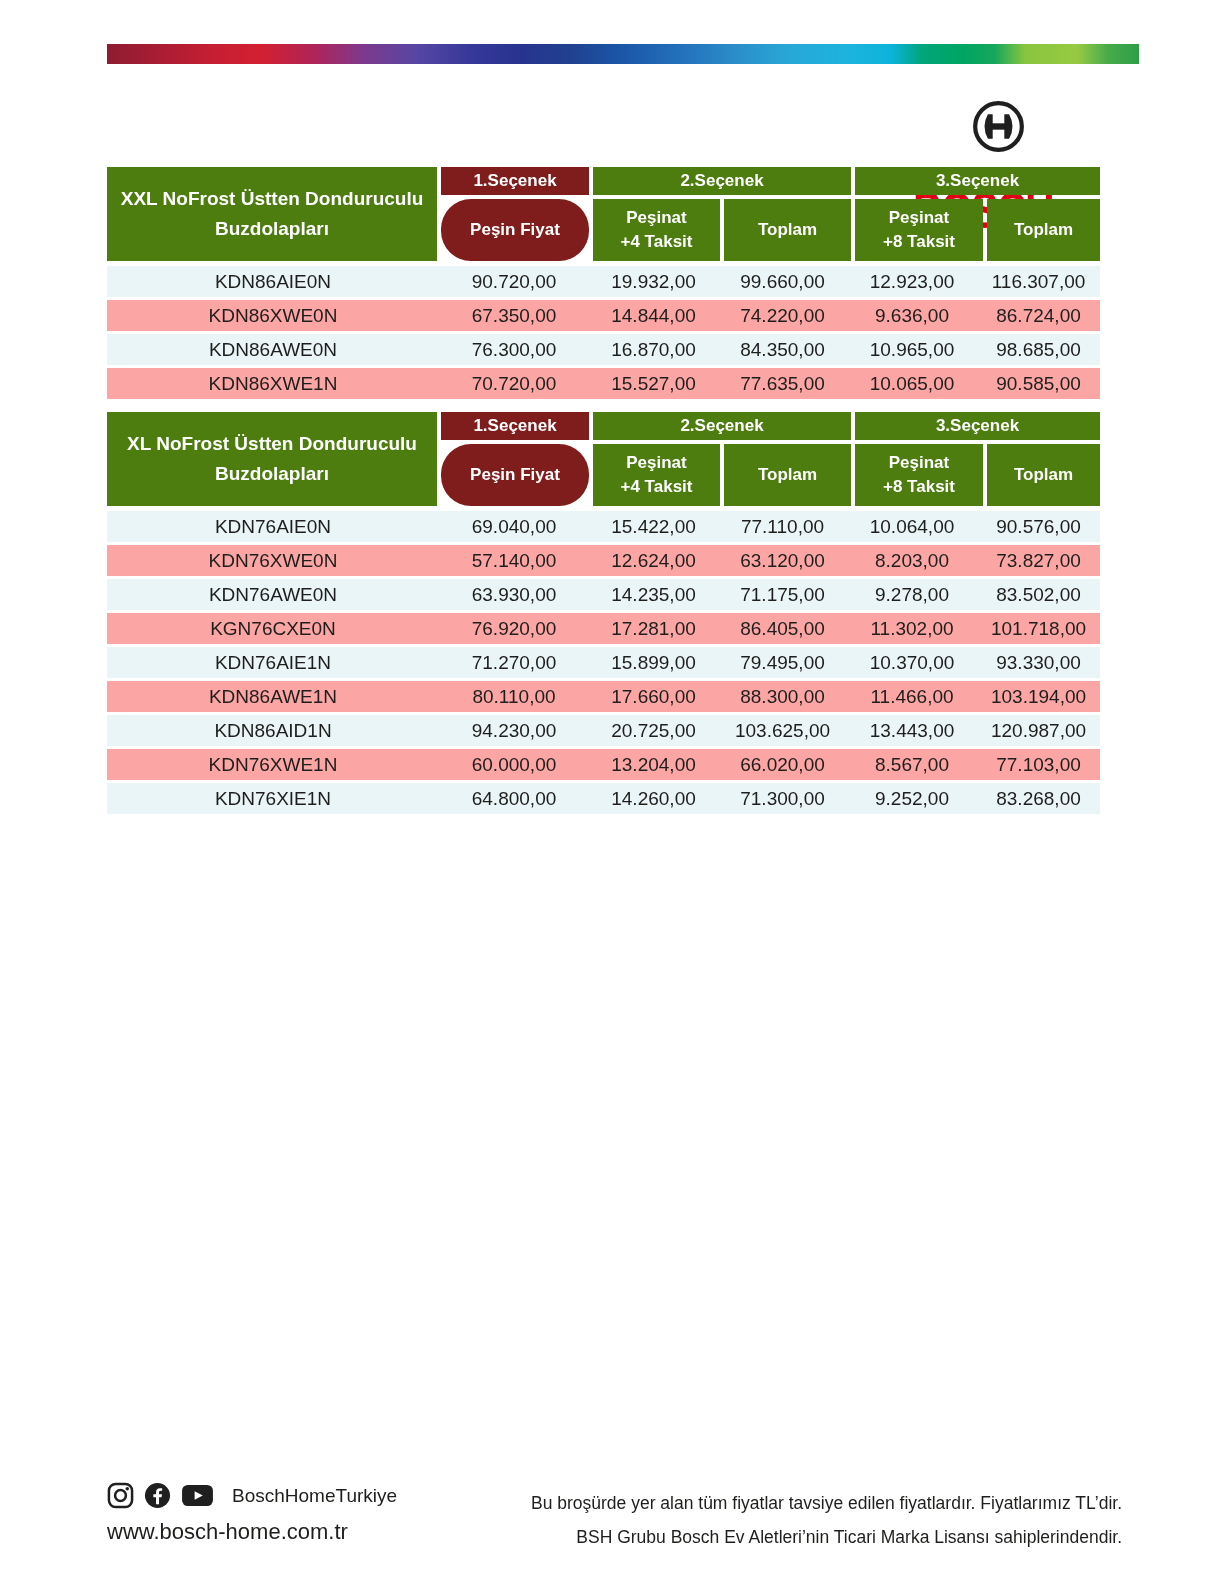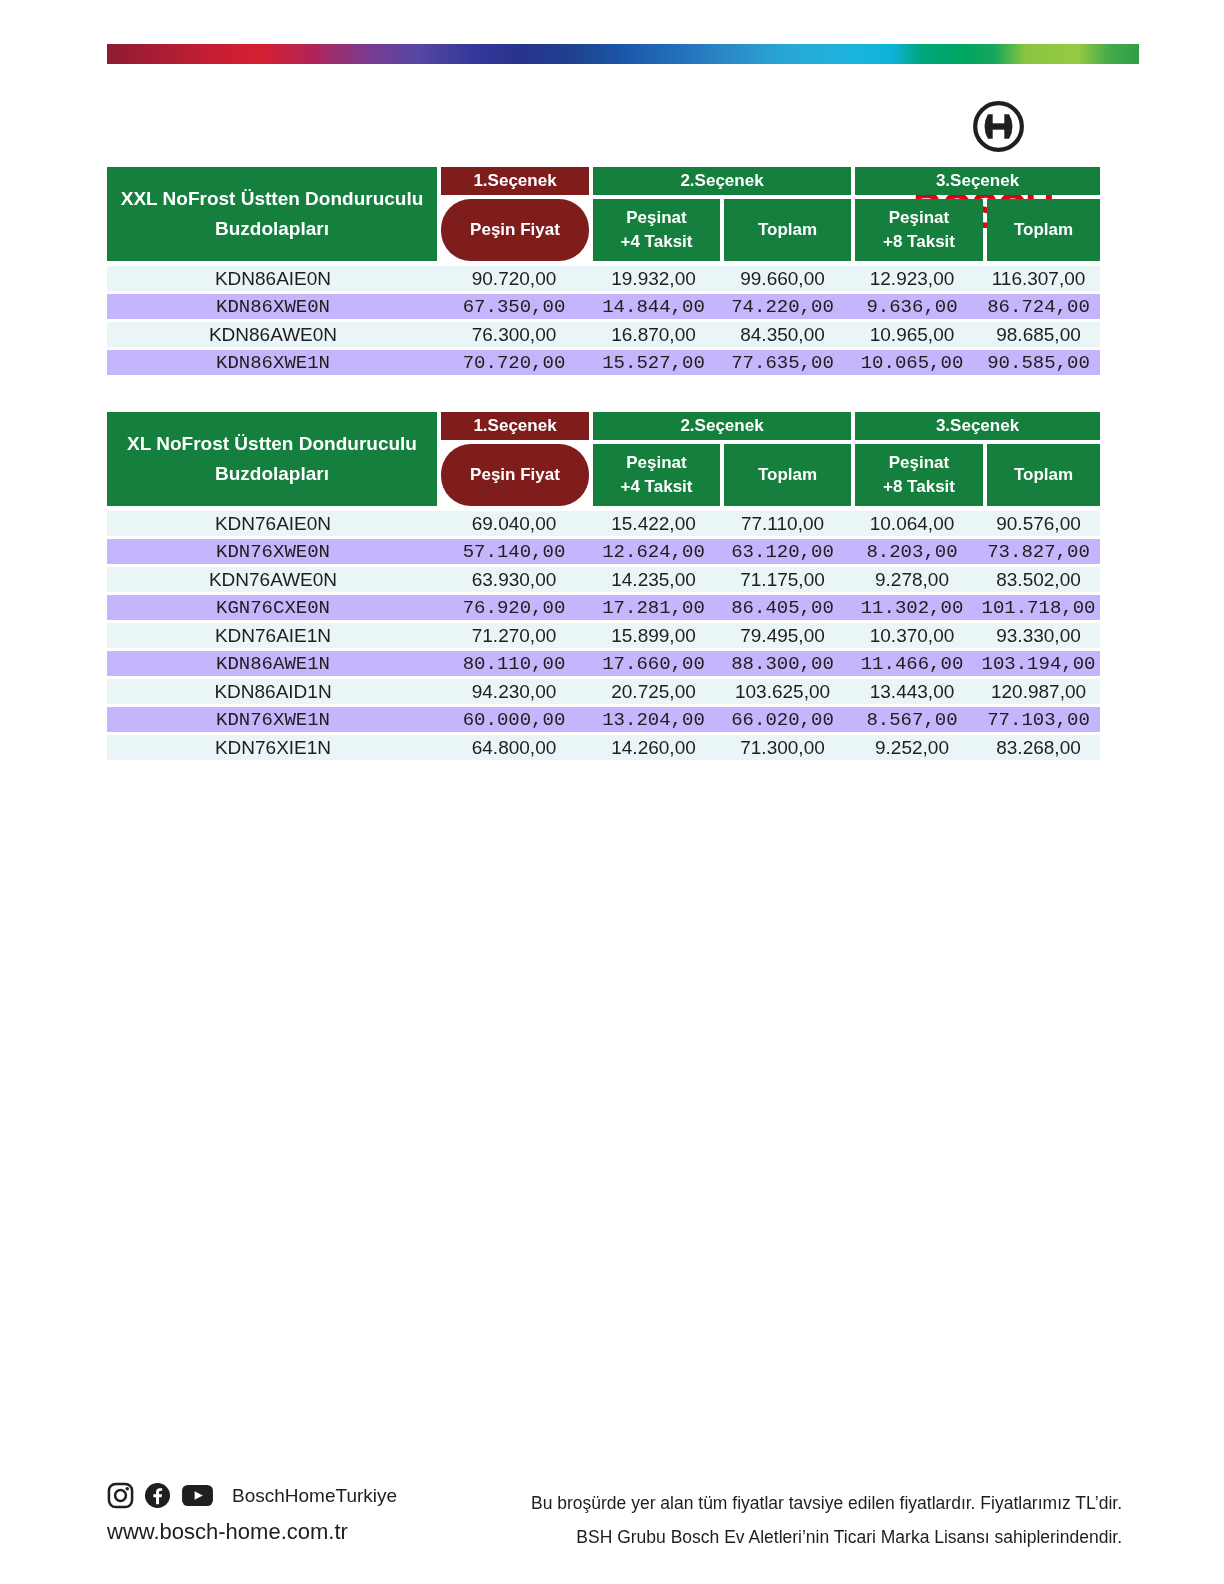--- a/index.html
+++ b/index.html
@@ -29,41 +29,41 @@
   .price-table{position:absolute;left:107px;width:993px;}
   .t1{top:167px;}
   .t2{top:412px;}
   .thead{
     display:grid;
     grid-template-columns:330px 148px 127px 127px 128px 113px;
     grid-template-rows:28px 62px;
     gap:4px;margin-bottom:5px;
   }
   .thead .cell{
-    background:#15803d;color:#ffffff;display:flex;align-items:center;justify-content:center;
+    background:#4d7c0f;color:#ffffff;display:flex;align-items:center;justify-content:center;
     text-align:center;font-weight:bold;
   }
   .thead .dark{background:#7f1d1d;}
   .thead .label{grid-column:1;grid-row:1/3;font-size:19px;line-height:30px;white-space:pre-line;}
   .thead .o1{grid-column:2;grid-row:1;}
   .thead .o2{grid-column:3/5;grid-row:1;}
   .thead .o3{grid-column:5/7;grid-row:1;}
   .thead .opt{font-size:17px;}
   .thead .sub{font-size:17px;grid-row:2;line-height:24px;white-space:pre-line;}
   .thead .s1{grid-column:2;border-radius:30px;}
   .thead .s2{grid-column:3;}
   .thead .s3{grid-column:4;}
   .thead .s4{grid-column:5;}
   .thead .s5{grid-column:6;}
   .tbody .data-row{
     display:grid;
     grid-template-columns:332px 150px 129px 129px 130px 123px;
-    height:25px;margin-bottom:3px;align-items:center;background:#eaf5f7;
-  }
-  .tbody .data-row.alt{background:#c4b5fd;font-family:Liberation Mono, monospace;}
+    height:31px;margin-bottom:3px;align-items:center;background:#eaf5f7;
+  }
+  .tbody .data-row.alt{background:#fca5a5;}
   .tbody .cell-val{font-size:19px;text-align:center;color:#1e1e1c;}
   
   .footer-left{position:absolute;left:107px;top:1482px;}
   .social-row{display:flex;align-items:center;gap:10px;}
   .social-row .icon{display:flex;align-items:center;}
   .handle{font-size:19px;margin-left:8px;}
   .website{font-size:22px;margin-top:10px;}
   .footer-right{position:absolute;right:102px;top:1486px;text-align:right;font-size:17.5px;line-height:34px;}
 </style>
 </head>

